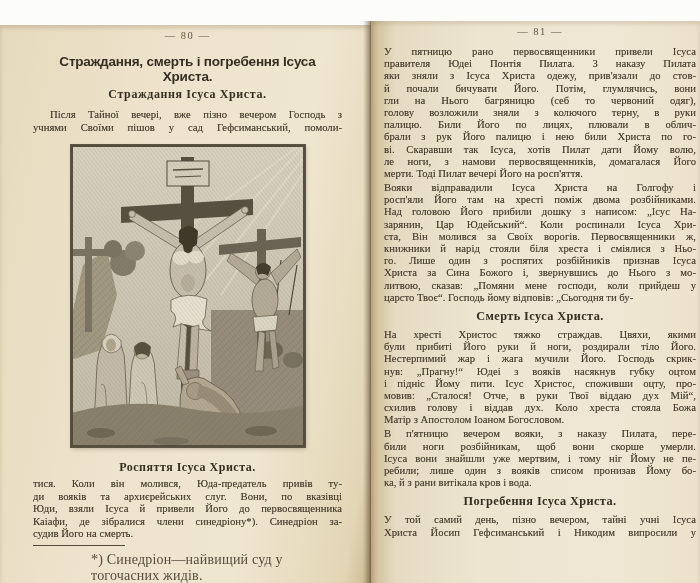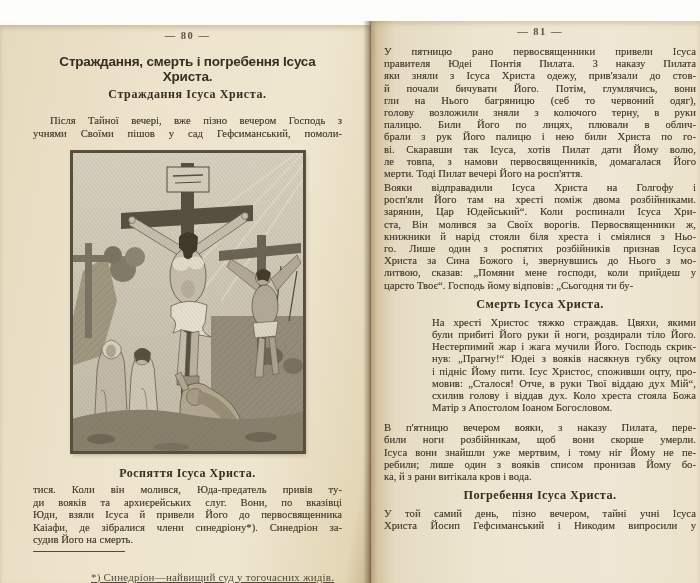--- a/index.html
+++ b/index.html
@@ -31,45 +31,45 @@
 
   
   .page-right{
     position:absolute;left:371px;top:21px;bottom:0;right:0;
     background:linear-gradient(90deg,#bda584 0px,#d5c5a1 7px,#e5dbc2 24px,#ede5d0 110px,#efe7d4 240px,#ece2cb 100%);
     box-shadow:inset 0 3px 4px rgba(120,100,65,.2);
   }
   .page-right .col{position:absolute;left:13px;top:0;right:4px;}
 
   
-  .pageno{margin-top:5px;text-align:center;font-size:10.5px;letter-spacing:1.5px;color:#5c5243;font-weight:bold;}
+  .pageno{margin-top:5px;text-align:center;font-size:10.5px;letter-spacing:1.5px;color:#5c5243;}
   .book-title{
     margin-top:13px;text-align:center;
     font-family:"Liberation Sans","DejaVu Sans",sans-serif;
     font-weight:bold;font-size:13.5px;letter-spacing:-.2px;color:var(--heading-ink);
   }
   .sub-title{margin-top:3px;text-align:center;font-weight:bold;font-size:12px;letter-spacing:.6px;color:var(--heading-ink);}
   .h-section{text-align:center;font-weight:bold;font-size:12.3px;letter-spacing:.4px;color:var(--heading-ink);}
   .para{color:var(--ink);font-size:10.7px;text-shadow:0 0 .5px rgba(74,64,48,.55);}
   .para .tl{line-height:12.5px;height:12.5px;overflow:hidden;text-align:justify;text-align-last:justify;white-space:nowrap;}
   .page-right .para .tl{line-height:12.2px;height:12.2px;font-family:Liberation Serif, serif;}
   .para[data-last="left"] .tl:last-child{text-align-last:left;}
   .para.indent .tl:first-child{text-indent:17px;}
 
-  .lp-para1{margin-top:12px;}
+  .lp-para1{margin-top:6px;}
   .lp-para2{margin-top:2px;}
   .caption{margin-top:13px;text-align:center;font-weight:bold;font-size:12px;letter-spacing:.5px;color:var(--heading-ink);}
   .fn-rule{margin-top:5px;width:92px;border-top:1px solid #55493a;}
-  .footnote{margin-top:19px;padding-left:58px;font-size:11px;color:#544a3a;letter-spacing:.2px;text-decoration:underline;}
+  .footnote{margin-top:6px;padding-left:58px;font-size:14px;color:#544a3a;letter-spacing:.2px;}
 
   .rp-para1{margin-top:8px;}
   .rp-para2{margin-top:2px;}
   .rp-h1{margin:6px 0 4px 0;}
-  .rp-para3{margin-top:0;margin-left:48px;}
-  .rp-para4{margin-top:8px;}
+  .rp-para3{margin-top:0;}
+  .rp-para4{margin-top:2px;}
   .rp-h2{margin:6px 0 4px 0;}
   .rp-para5{margin-top:0;}
 
   
   .figure-wrap{margin-top:12px;display:flex;justify-content:center;}
   .engraving{
     width:234px;height:302px;display:block;
     box-shadow:0 0 0 1px #5a5243, 1px 2px 4px rgba(90,75,50,.35);
     background:#cbc4b4;
   }
@@ -226,26 +226,27 @@
       <div class="para rp-para1" data-last="left">
           <div class="tl">У пятницю  рано  первосвященники  привели  Ісуса</div>
           <div class="tl">правителя Юдеі  Понтія Пилата.  З наказу  Пилата</div>
           <div class="tl">яки зняли з Ісуса Христа одежу, прив'язали до стов-</div>
           <div class="tl">й почали бичувати Його. Потім,  глумлячись,  вони</div>
           <div class="tl">гли на Нього  багряницю (себ то  червоний  одяг),</div>
           <div class="tl">голову возложили зняли з колючого терну,  в  руки</div>
           <div class="tl">палицю. Били Його по лицях,  плювали  в  облич-</div>
           <div class="tl">брали з рук Його палицю і нею били Христа по го-</div>
           <div class="tl">ві. Скаравши так Ісуса, хотів Пилат дати Йому волю,</div>
-          <div class="tl">ле товпа, з намови первосвященників,  домагалася Його</div>
+          <div class="tl">ле ноги, з намови первосвященників,  домагалася Його</div>
           <div class="tl">мерти. Тоді Пилат вечері Його на росп'яття.</div>
         </div>
       <div class="para rp-para2" data-last="left">
           <div class="tl">Вояки  відправадили  Ісуса  Христа  на  Голгофу  і</div>
           <div class="tl">росп'яли Його там на хресті поміж двома розбійниками.</div>
+          <div class="tl">Над головою Його прибили дошку з написом:  „Ісус На-</div>
           <div class="tl">зарянин, Цар Юдейський“.  Коли роспинали  Ісуса  Хри-</div>
           <div class="tl">ста, Він молився за Своїх ворогів. Первосвященники ж,</div>
           <div class="tl">книжники й нарід стояли біля хреста і сміялися з Ньо-</div>
           <div class="tl">го.  Лише  один  з  роспятих  розбійників  признав  Ісуса</div>
           <div class="tl">Христа за Сина Божого і, звернувшись до Нього з мо-</div>
           <div class="tl">литвою, сказав:  „Помяни мене господи,  коли прийдеш у</div>
           <div class="tl">царсто Твоє“.  Господь  йому  відповів:  „Сьогодня ти бу-</div>
         </div>
       <div class="h-section rp-h1">Смерть Ісуса Христа.</div>
       <div class="para rp-para3" data-last="left">

